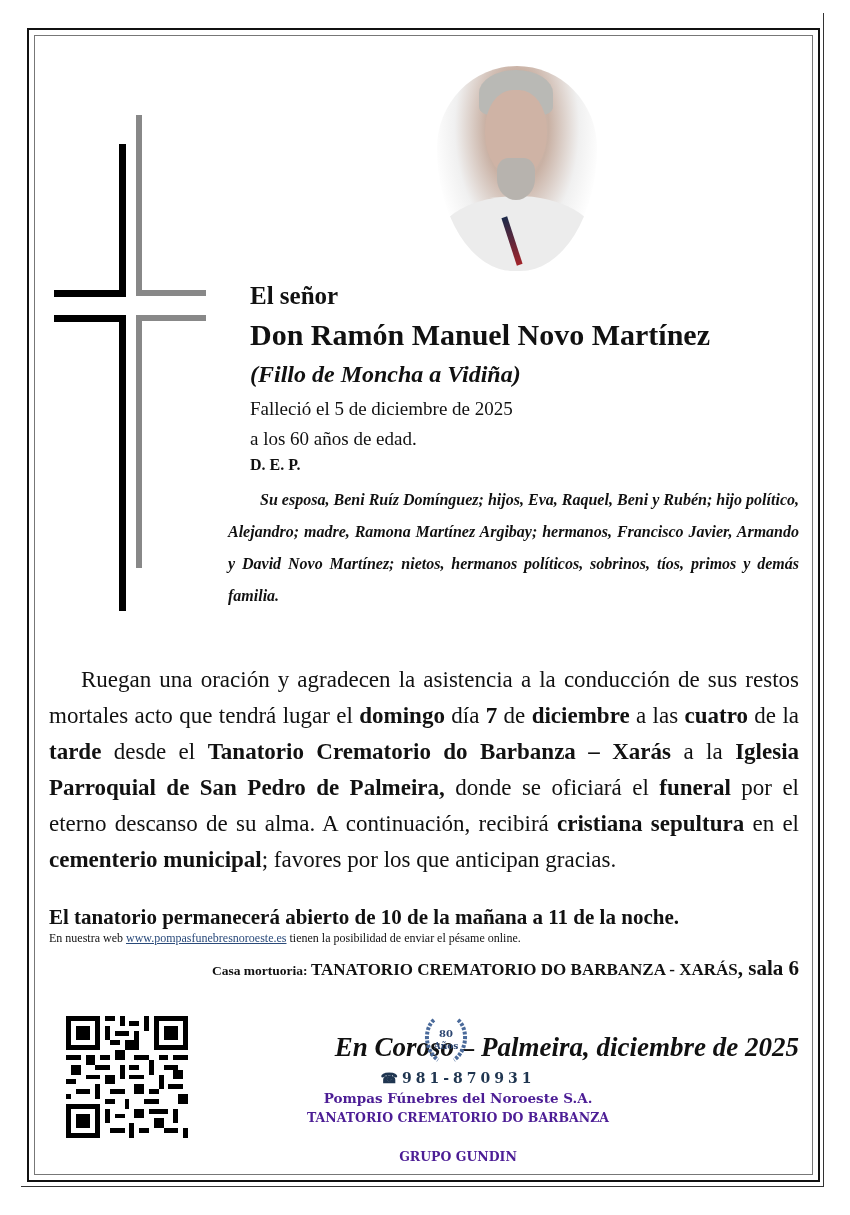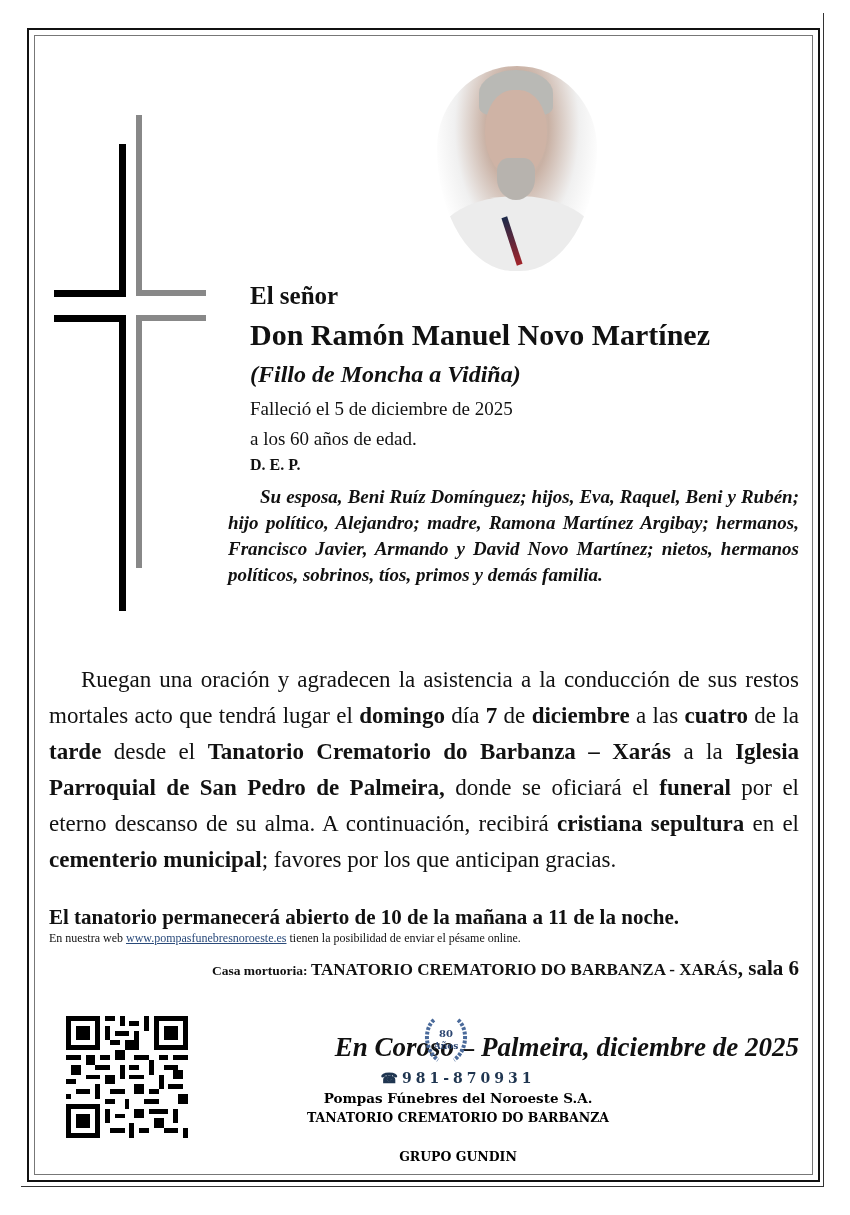--- a/index.html
+++ b/index.html
@@ -23,37 +23,37 @@
   .photo .shirt { position:absolute; left:0; top:130px; width:160px; height:90px; border-radius:50% 50% 0 0; background:#ececec; }
   .photo .stripe { position:absolute; left:72px; top:150px; width:6px; height:50px; background:linear-gradient(#1c2a4a,#a2242a); transform:rotate(-18deg); }
   
   .center { }
   .l-senor { left:250px; top:282px; width:550px; font-size:25px; font-weight:bold; }
   .l-name { left:250px; top:318px; width:550px; font-size:30px; font-weight:bold; white-space:nowrap; }
   .l-nick { left:250px; top:361px; width:550px; font-size:24px; font-weight:bold; font-style:italic; }
   .l-died { left:250px; top:398px; width:550px; font-size:19px; }
   .l-age { left:250px; top:428px; width:550px; font-size:19px; }
   .l-dep { left:250px; top:456px; width:550px; font-size:16px; font-weight:bold; }
-  .family { left:228px; top:484px; width:571px; font-size:19px; font-weight:bold; font-style:italic;
-            line-height:26px; text-align:justify; text-indent:32px; }
+  .family { left:228px; top:484px; width:571px; font-size:16px; font-weight:bold; font-style:italic;
+            line-height:32px; text-align:justify; text-indent:32px; }
   .body-txt { left:49px; top:662px; width:750px; font-size:23px; line-height:36px; text-align:justify; text-indent:32px; }
   .body-txt b { font-weight:bold; }
   .hours { left:49px; top:905px; width:750px; font-size:21px; font-weight:bold; }
   .web { left:49px; top:931px; width:750px; font-size:12px; }
   .web a { color:#2a4a7a; text-decoration:underline; }
   .mortuary { left:49px; top:956px; width:750px; text-align:right; white-space:nowrap; }
   .mortuary .lab { font-size:13.5px; font-weight:bold; }
   .mortuary .val { font-size:17px; font-weight:bold; }
   .mortuary .sala { font-size:21px; font-weight:bold; }
   .place { left:49px; top:984px; width:750px; text-align:right; font-size:27px; font-weight:bold; font-style:italic;margin-top:48px; }
   
   .qr { left:66px; top:1016px; width:122px; height:122px; }
   
   .laurel { left:420px; top:1016px; width:52px; height:50px; }
-  .company { left:250px; width:416px; text-align:center; color:#000000; font-family:"DejaVu Serif","Liberation Serif",serif; font-weight:bold; }
+  .company { left:250px; width:416px; text-align:center; color:#4c1d95; font-family:"DejaVu Serif","Liberation Serif",serif; font-weight:bold; }
   .phone { top:1070px; font-size:14px; letter-spacing:4px; color:#1f3550; }
   .c1 { top:1090px; font-size:13.5px; }
   .c2 { top:1110px; font-size:12.5px; }
   .c3 { top:1129px; font-size:12.5px;margin-top:20px; }
 </style>
 </head>
 <body>
 
 <div class="abs frame-shadow-r"></div>
 <div class="abs frame-shadow-b"></div>

